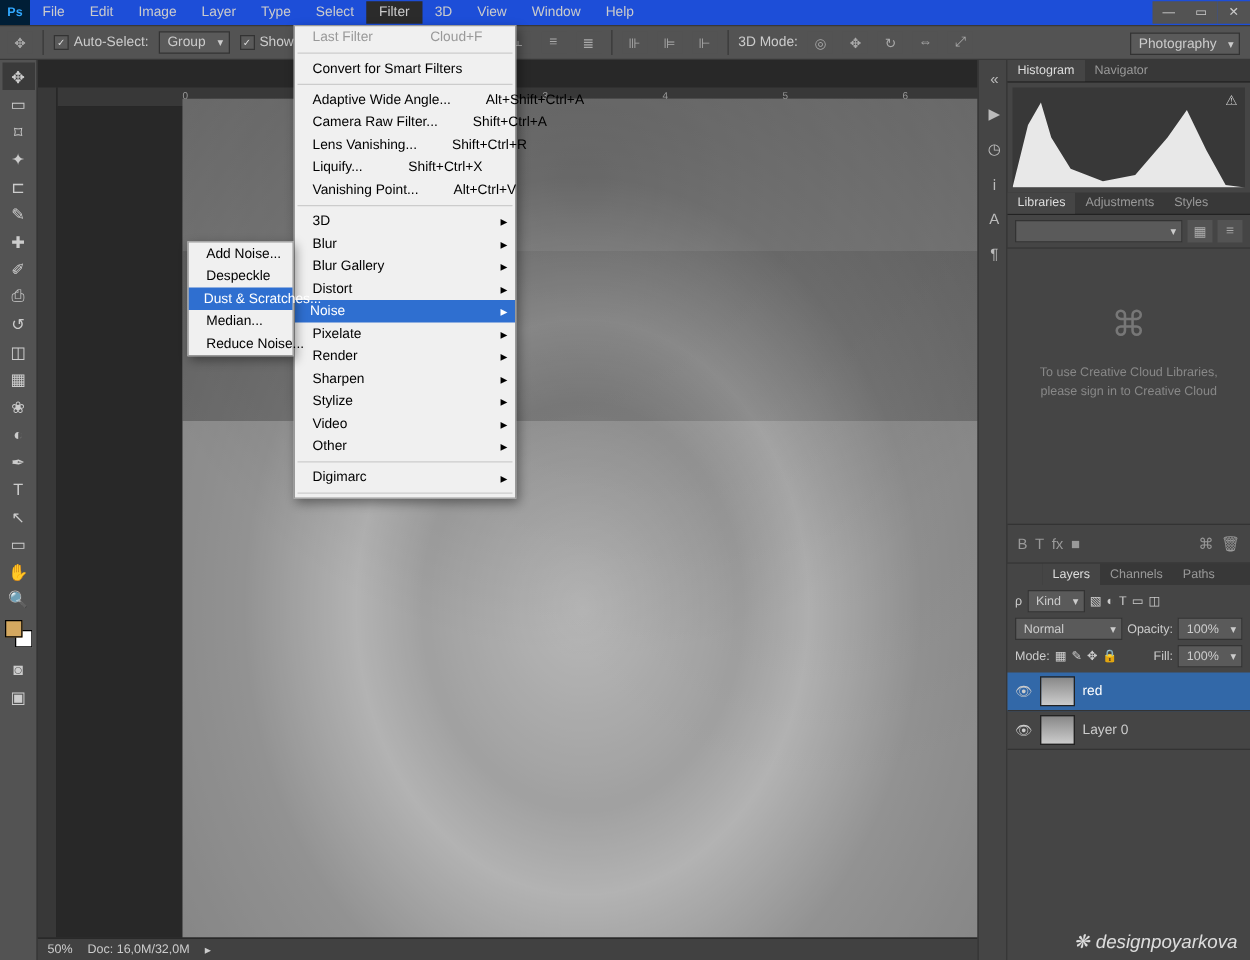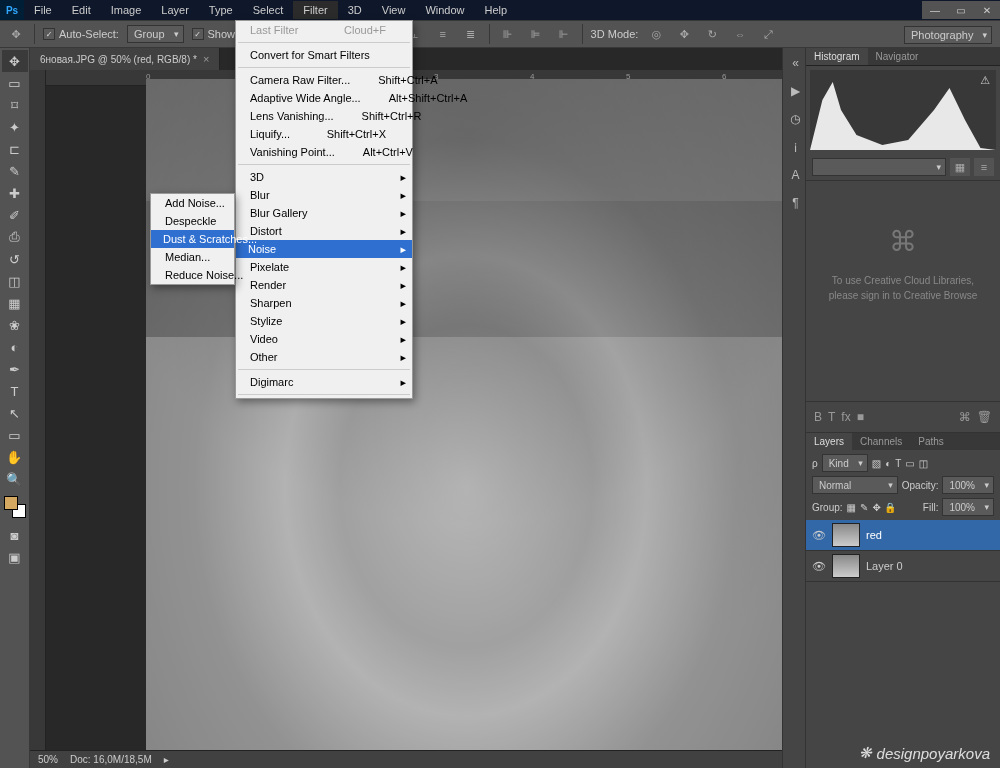--- a/index.html
+++ b/index.html
@@ -1,17 +1,17 @@
 <!DOCTYPE html>
 <html><head>
 <meta charset="utf-8">
 <style>
 * { margin: 0; padding: 0; box-sizing: border-box; font-family: "Segoe UI", Tahoma, sans-serif; }
 body { width: 1000px; height: 768px; background: #535353; color: #ccc; font-size: 11px; overflow: hidden; position: relative; }
-.titlebar { height: 20px; background: #0f172a; display: flex; align-items: center; text-align: right; }
+.titlebar { height: 20px; background: #1d4ed8; display: flex; align-items: center; text-align: right; }
 .ps-logo { width: 24px; height: 20px; background: #001e36; color: #31a8ff; font-weight: bold; font-size: 10px; display: flex; align-items: center; justify-content: center; }
 .menu-bar { display: flex; flex: 1; }
 .menu-item { padding: 3px 10px; cursor: default; }
 .menu-item.active { background: #2b2b2b; }
 .window-controls { display: flex; gap: 0; margin-left: auto; }
 .window-btn { width: 26px; height: 18px; display: flex; align-items: center; justify-content: center; background: #535353; color: #ccc; font-size: 10px; }
 .options-bar { height: 28px; background: #535353; border-top: 1px solid #383838; border-bottom: 1px solid #383838; display: flex; align-items: center; padding: 0 6px; gap: 8px; }
 .chk { display: flex; align-items: center; gap: 4px; }
 .chk-box { width: 12px; height: 12px; background: #5a5a5a; border: 1px solid #333; display: flex; align-items: center; justify-content: center; font-size: 8px; color: #ddd; }
 .select-box { background: #5a5a5a; border: 1px solid #333; padding: 1px 18px 1px 6px; position: relative; height: 18px; line-height: 15px; }
@@ -48,21 +48,21 @@
 .strip-ic { width:18px; height:18px; color:#bbb; display:flex; align-items:center; justify-content:center; font-size:12px;}
 .panel-tabs { display: flex; background: #383838; border-bottom: 1px solid #222; font-size: 10px; }
 .ptab { padding: 3px 8px; color: #999; }
 .ptab.active { background: #454545; color: #ddd; }
 .histogram { height: 80px; background: #383838; position: relative; margin: 4px; }
 .histo-svg { width: 100%; height: 100%; }
 .lib-body { flex: 0 0 220px; background: #454545; color: #888; font-size: 10px; text-align: center; padding: 40px 12px; line-height: 1.5; }
 .cc-icon { font-size: 28px; color: #777; margin-bottom: 10px; }
 .char-icons { height: 32px; border-top:1px solid #333; border-bottom:1px solid #333; display:flex; align-items:center; gap:6px; padding:0 8px; color:#999; font-size:12px;}
 .layers-panel { flex: 1; background: #454545; display:flex; flex-direction:column; }
-.layers-head { display:flex; background:#383838; font-size:10px; }
+.layers-head { display:flex; background:#383838; font-size:10px;margin-left:28px; }
 .layer-controls { padding: 4px 6px; display:flex; flex-direction:column; gap:4px; font-size:10px; }
 .layer-row { display:flex; align-items:center; gap:6px; padding:3px 6px; border-bottom:1px solid #333; }
 .layer-row.sel { background: #3268a8; color:#fff; }
 .eye { width:14px; text-align:center; color:#ccc; }
 .thumb { width:28px; height:24px; background: linear-gradient(#888,#ccc); border:1px solid #222; }
 .lopt { display:flex; align-items:center; gap:4px; }
 .workspace-dd { position:absolute; right:8px; top:26px; width:88px; }
 .watermark { position:absolute; right:10px; bottom:6px; color:#eee; font-size:15px; font-style:italic; opacity:.9; display:flex; align-items:center; gap:5px;}
 .ruler-mark { position:absolute; top:2px; font-size:8px; color:#999;}
 </style>
@@ -147,42 +147,38 @@
     <div class="tool">🔍</div>
     <div class="swatches">
       <div class="swatch-bg"></div>
       <div class="swatch-fg"></div>
     </div>
     <div class="tool">◙</div>
     <div class="tool">▣</div>
   </div>
 
   <div class="doc-area">
-    <div class="doc-tab">
-      <span>6новая.JPG @ 50% (red, RGB/8) *</span>
-      <span class="close-x">×</span>
-    </div>
     <div class="canvas-wrap">
       <div class="ruler-h">
         <span class="ruler-mark" style="left:100px">0</span>
         <span class="ruler-mark" style="left:196px">1</span>
         <span class="ruler-mark" style="left:292px">2</span>
         <span class="ruler-mark" style="left:388px">3</span>
         <span class="ruler-mark" style="left:484px">4</span>
         <span class="ruler-mark" style="left:580px">5</span>
         <span class="ruler-mark" style="left:676px">6</span>
       </div>
       <div class="ruler-v"></div>
       <div class="canvas">
         <div class="image"></div>
       </div>
     </div>
     <div class="status-bar">
       <span>50%</span>
-      <span>Doc: 16,0M/18,5M</span>
+      <span>Doc: 16,0M/32,0M</span>
       <span>▸</span>
     </div>
   </div>
 </div>
 
 <div class="panel-strip">
   <div class="strip-ic">«</div>
   <div class="strip-ic">▶</div>
   <div class="strip-ic">◷</div>
   <div class="strip-ic">ℹ</div>
@@ -195,29 +191,34 @@
     <div class="ptab active">Histogram</div>
     <div class="ptab">Navigator</div>
   </div>
   <div class="histogram">
     <svg class="histo-svg" viewBox="0 0 180 80" preserveAspectRatio="none">
       <path d="M0,80 L12,30 L22,12 L30,40 L45,65 L70,75 L95,70 L120,40 L135,18 L150,50 L165,78 L180,80 Z" fill="#e8e8e8"></path>
     </svg>
     <span style="position:absolute;top:4px;right:6px;color:#ccc">⚠</span>
   </div>
 
+  <div class="panel-tabs">
+    <div class="ptab active">Libraries</div>
+    <div class="ptab">Adjustments</div>
+    <div class="ptab">Styles</div>
+  </div>
   <div style="padding:4px 6px; display:flex; gap:4px; border-bottom:1px solid #333;">
     <div class="select-box" style="flex:1"></div>
     <div class="icon-btn">▦</div>
     <div class="icon-btn">≡</div>
   </div>
   <div class="lib-body">
     <div class="cc-icon">⌘</div>
     <div>To use Creative Cloud Libraries,</div>
-    <div>please sign in to Creative Browse</div>
+    <div>please sign in to Creative Cloud</div>
   </div>
 
   <div class="char-icons">
     <span>B</span>
     <span>T</span>
     <span>fx</span>
     <span>■</span>
     <span style="flex:1"></span>
     <span>⌘</span>
     <span>🗑</span>
@@ -238,21 +239,21 @@
         <span>T</span>
         <span>▭</span>
         <span>◫</span>
       </div>
       <div class="lopt">
         <div class="select-box" style="flex:1">Normal</div>
         <span>Opacity:</span>
         <div class="select-box">100%</div>
       </div>
       <div class="lopt">
-        <span>Group:</span>
+        <span>Mode:</span>
         <span>▦</span>
         <span>✎</span>
         <span>✥</span>
         <span>🔒</span>
         <span style="flex:1"></span>
         <span>Fill:</span>
         <div class="select-box">100%</div>
       </div>
     </div>
     <div class="layer-row sel">
@@ -272,26 +273,26 @@
   <div class="dd-item disabled">
     <span>Last Filter</span>
       <span>Cloud+F</span>
   </div>
   <div class="dd-sep"></div>
   <div class="dd-item">
       <span>Convert for Smart Filters</span>
     </div>
   <div class="dd-sep"></div>
   <div class="dd-item">
+      <span>Adaptive Wide Angle...</span>
+      <span>Alt+Shift+Ctrl+A</span>
+    </div>
+  <div class="dd-item">
       <span>Camera Raw Filter...</span>
       <span>Shift+Ctrl+A</span>
-    </div>
-  <div class="dd-item">
-      <span>Adaptive Wide Angle...</span>
-      <span>Alt+Shift+Ctrl+A</span>
     </div>
   <div class="dd-item">
       <span>Lens Vanishing...</span>
       <span>Shift+Ctrl+R</span>
     </div>
   <div class="dd-item">
       <span>Liquify...</span>
       <span>Shift+Ctrl+X</span>
     </div>
   <div class="dd-item">

